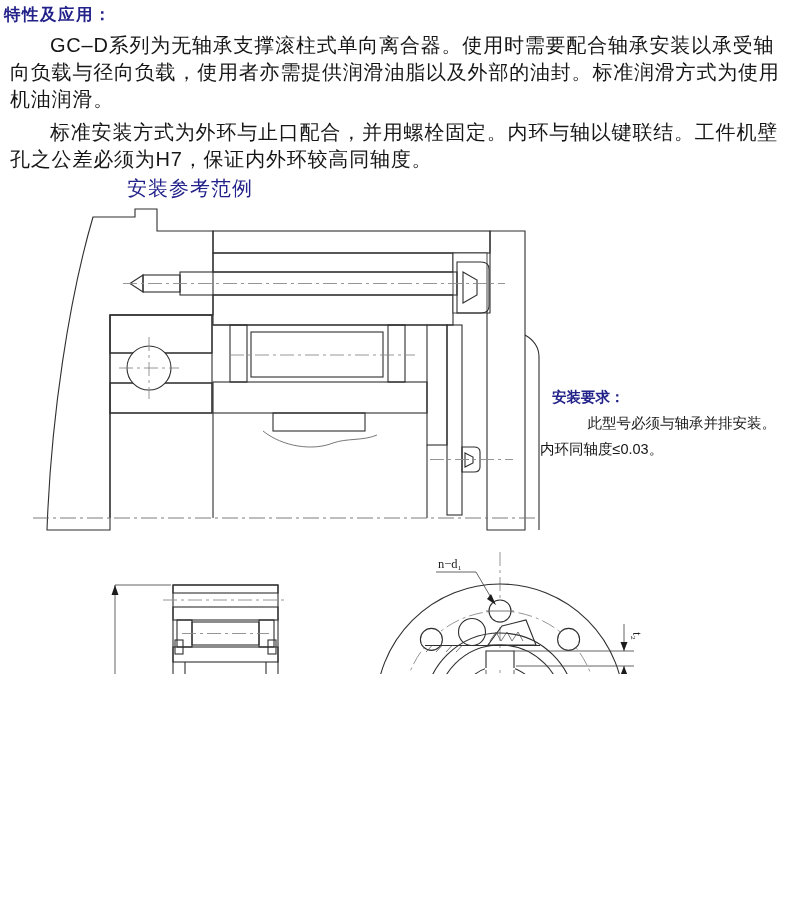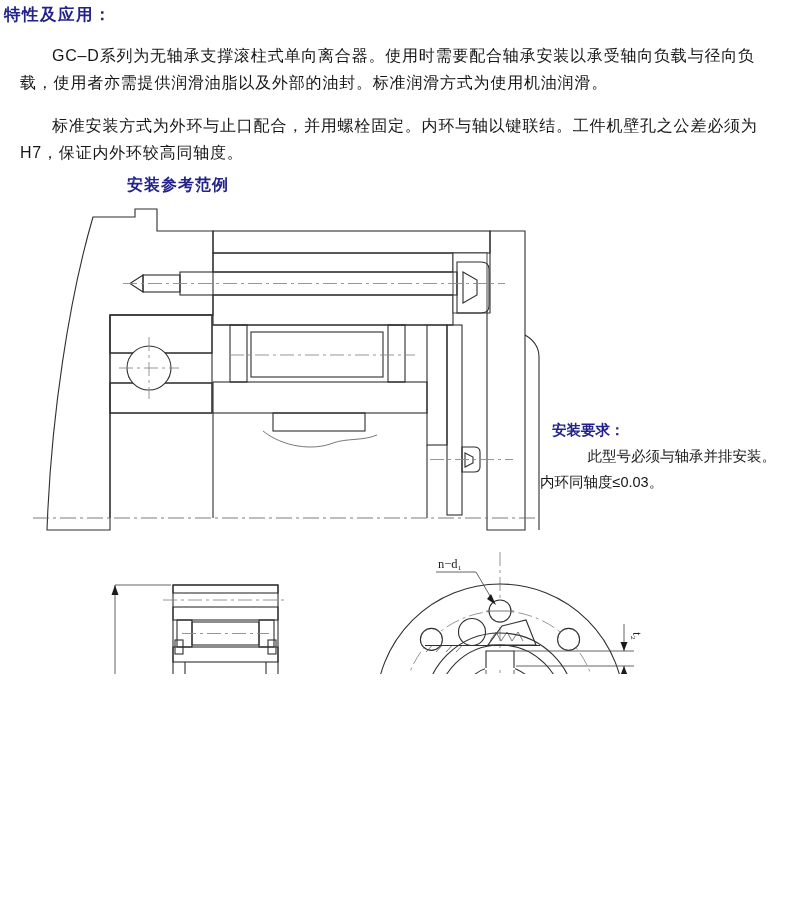--- a/index.html
+++ b/index.html
@@ -1,23 +1,23 @@
 <!DOCTYPE html>
 <html><head>
 <meta charset="utf-8">
 <style>
   html,body{margin:0;padding:0;background:#ffffff;}
   .page{position:relative;width:800px;height:674px;background:#ffffff;overflow:hidden;
         font-family:"Liberation Sans","DejaVu Sans",sans-serif;}
   .intro{position:absolute;left:0;top:2px;width:800px;box-sizing:border-box;padding:2px 3px 0 4px;}
   .intro .sec-title{font-size:16.5px;font-weight:bold;letter-spacing:1.5px;color:#22228a;margin:0 0 4px 0;}
-  .intro p{margin:16px;font-size:16px;line-height:27px;letter-spacing:0.8px;color:#161616;text-indent:2em;}
-  .heading-cn{position:absolute;left:127px;top:175px;font-size:16px;font-weight:bold;color:#22228a;letter-spacing:1px;}
+  .intro p{margin:6px;font-size:20px;line-height:27px;letter-spacing:0.8px;color:#161616;text-indent:2em;}
+  .heading-cn{position:absolute;left:127px;top:175px;font-size:20px;font-weight:normal;color:#22228a;letter-spacing:1px;}
   .heading-en{position:absolute;left:508px;top:177px;font-size:20px;font-weight:bold;color:#22228a;letter-spacing:0.2px;}
-  .note{position:absolute;left:540px;top:417px;width:256px;font-size:14.5px;line-height:26px;color:#161616;}
+  .note{position:absolute;left:540px;top:384px;width:256px;font-size:14.5px;line-height:26px;color:#161616;}
   .note .note-title{font-weight:bold;color:#22228a;margin-left:12px;}
   .note .note-l1{text-indent:1.9em;text-align:center;}
   .drw{position:absolute;text-align:right;}
   svg{display:block;}
   .ln{stroke:#2f2f2f;stroke-width:1.1;fill:none;}
   .lnthin{stroke:#555555;stroke-width:0.8;fill:none;}
   .cl{stroke:#8a8a8a;stroke-width:0.9;fill:none;stroke-dasharray:14 4 3 4;}
   .dim{stroke:#3c3c3c;stroke-width:0.8;fill:none;}
   .arr{fill:#1c1c1c;stroke:none;}
   .dim-label{font-family:"Liberation Serif","DejaVu Serif",serif;font-size:14px;fill:#1c1c1c;}

